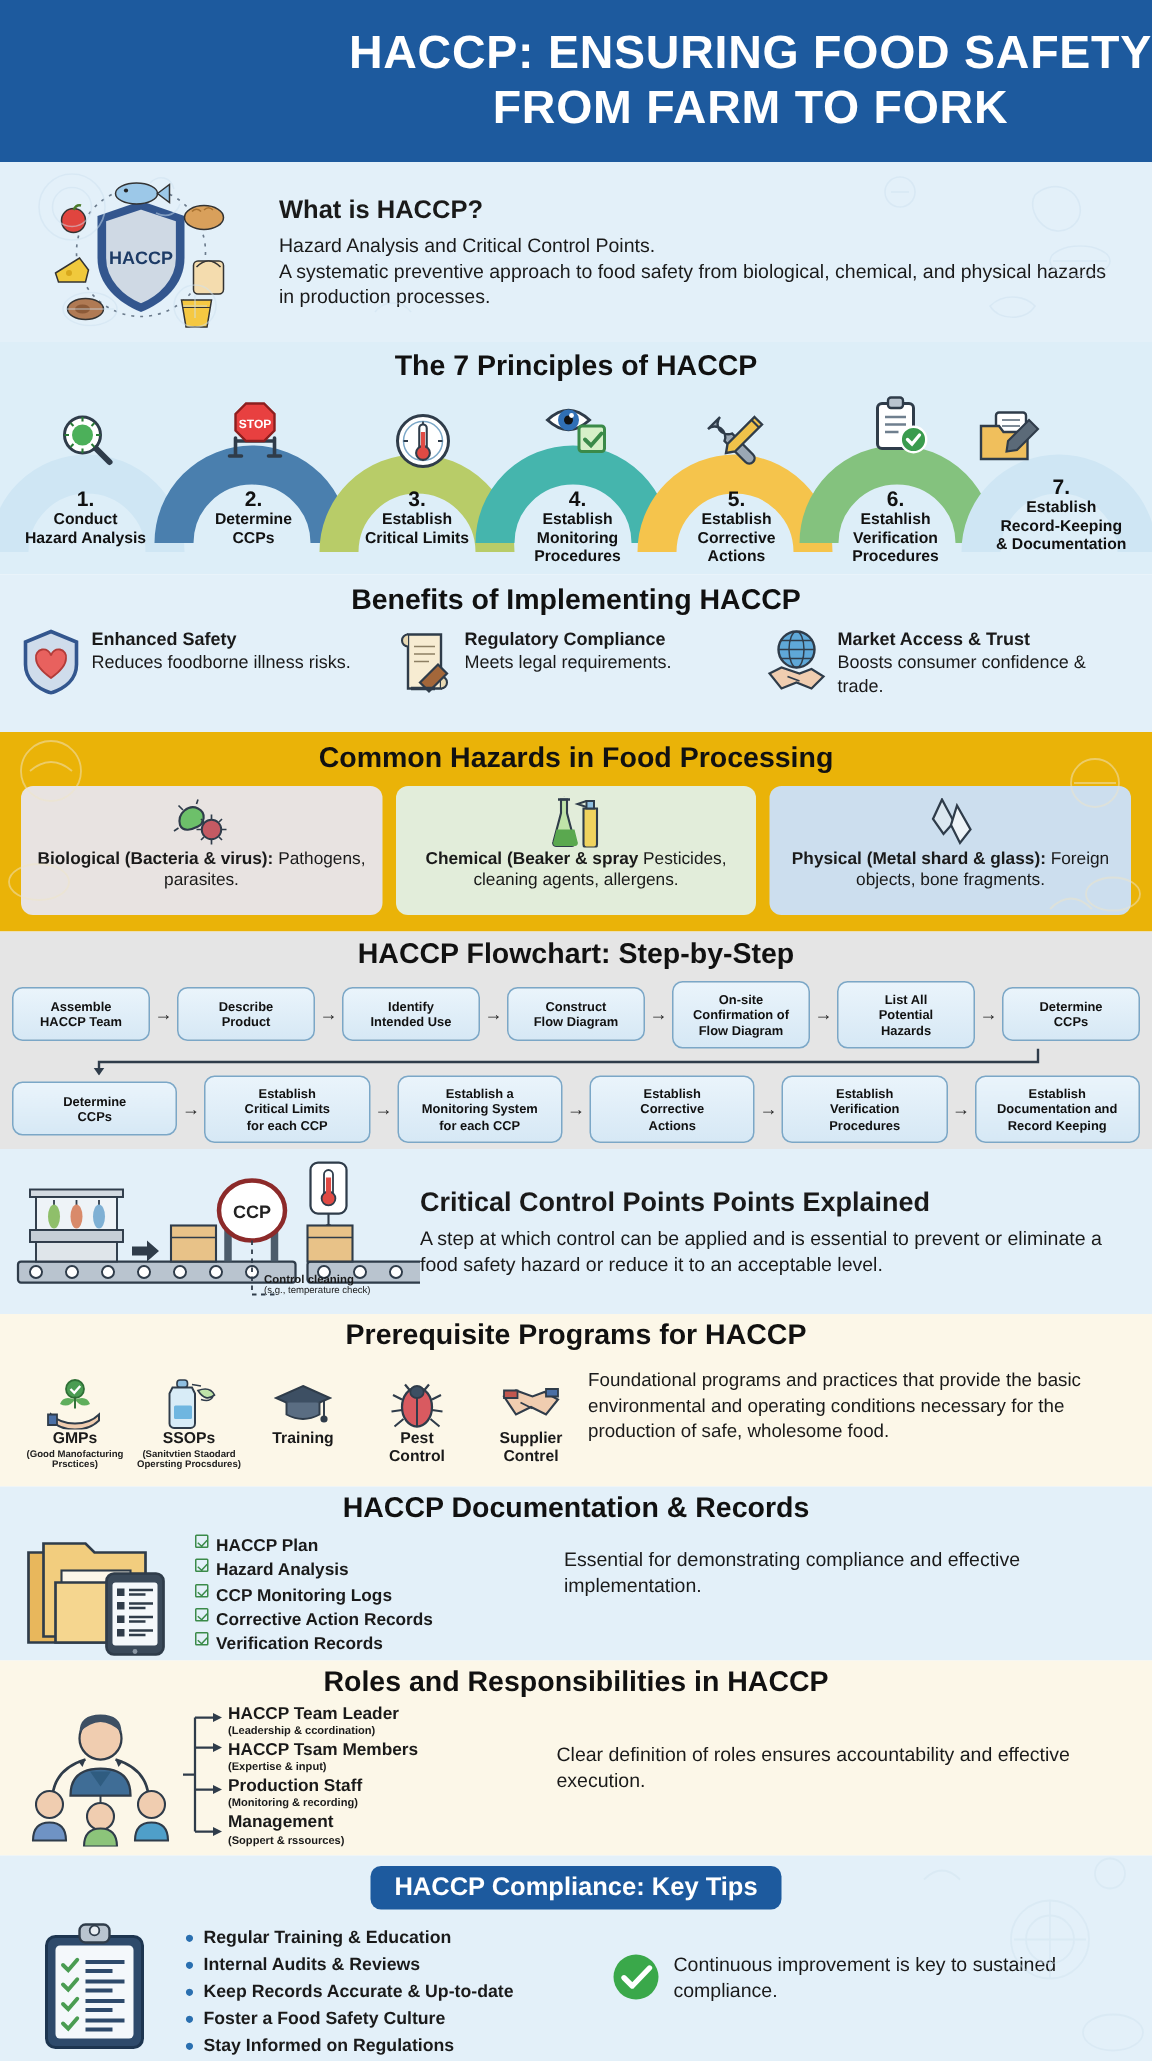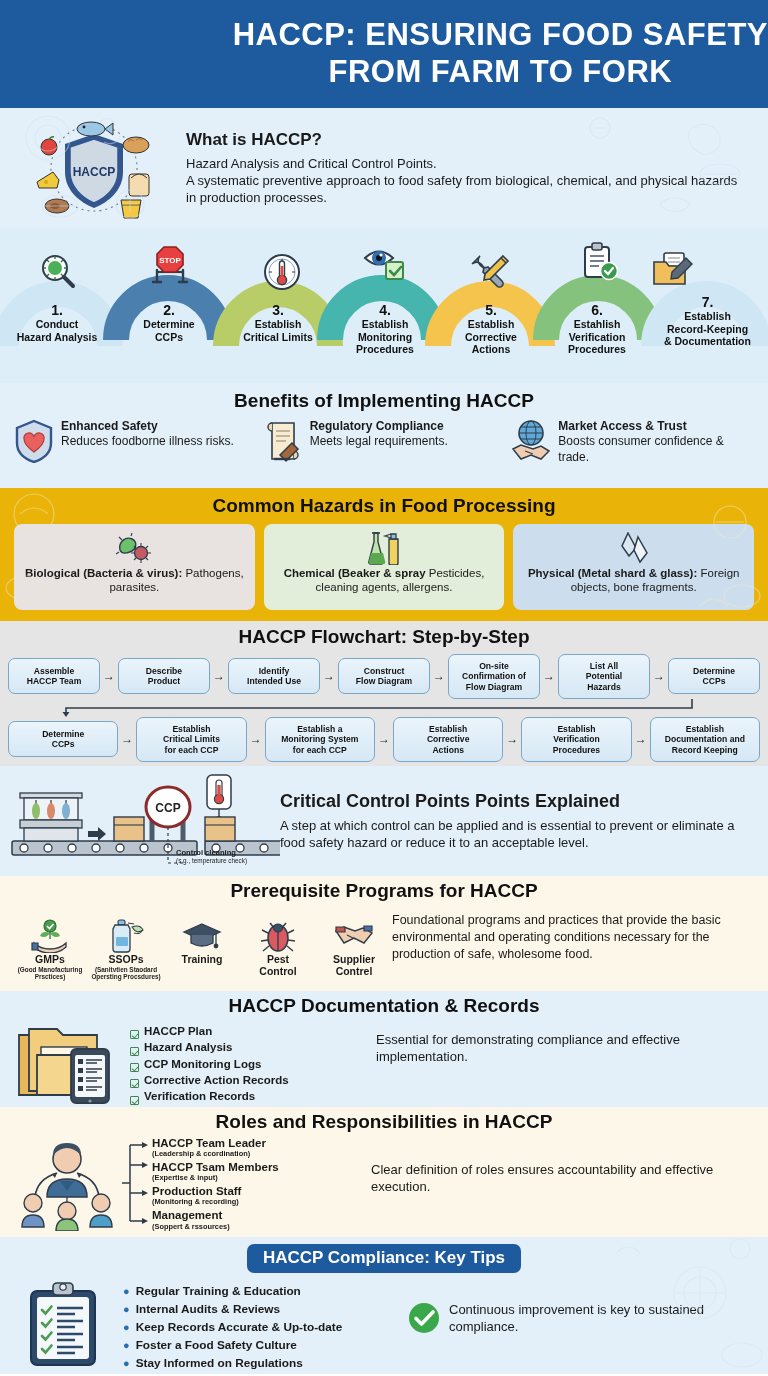--- a/index.html
+++ b/index.html
@@ -116,21 +116,21 @@
   .prq-cell .pl { font-size: 10.5px; font-weight: bold; line-height: 1.12; }
   .prq-cell .ps { font-size: 6.4px; font-weight: bold; line-height: 1.15; color: #222; }
   .prq-txt { flex: 1; padding-top: 10px; }
   .prq-txt p { font-size: 12.5px; line-height: 1.34; }
 
   
   .docs { height: 116px; padding-top: 4px; }
   .doc-row { display: flex; align-items: flex-start; padding: 4px 14px 0 14px; gap: 6px; }
   .doc-art { flex: 0 0 110px; height: 84px; display:flex; align-items:center; justify-content:center; }
   .doc-list { flex: 0 0 240px; padding-top: 2px; }
-  .doc-list li { list-style: none; font-size: 11.5px; font-weight: bold; line-height: 1.42; display: flex; gap: 5px; align-items: flex-end; }
+  .doc-list li { list-style: none; font-size: 11.5px; font-weight: bold; line-height: 1.42; display: flex; gap: 5px; align-items: flex-start; }
   .doc-chk { display: inline-block; width: 9px; height: 9px; border: 1.2px solid #3a8a49; border-radius: 1px; position: relative; flex: 0 0 9px; }
   .doc-chk::after { content: ""; position: absolute; left: 2px; top: 1px; width: 3px; height: 5px; border: solid #3a8a49; border-width: 0 1.3px 1.3px 0; transform: rotate(42deg); }
   .doc-txt { flex: 1; padding-top: 10px; }
   .doc-txt p { font-size: 13px; line-height: 1.34; }
 
   
   .roles { height: 130px; padding-top: 4px; }
   .role-row { display: flex; align-items: flex-start; padding: 2px 12px 0 12px; }
   .role-art { flex: 0 0 110px; height: 96px; display: flex; align-items: center; justify-content: center; }
   .role-brace { flex: 0 0 30px; height: 96px; }
@@ -234,20 +234,21 @@
       </svg>
     </div>
     <div class="txt">
       <h2>What is HACCP?</h2>
       <p>Hazard Analysis and Critical Control Points.</p>
       <p>A systematic preventive approach to food safety from biological, chemical, and physical hazards in production processes.</p>
     </div>
   </div>
 
   <div class="sec bg-blue2 principles">
+    <div class="sec-title">The 7 Principles of HACCP</div>
     <div class="wave-wrap">
       <svg class="wave-svg" width="768" height="120" viewBox="0 0 768 120">
         <g fill="none" stroke-width="26" stroke-linecap="butt">
           <path d="M6 110 A52 52 0 0 1 110 110" stroke="#cfe6f4"></path>
           <path d="M116 104 A52 52 0 0 1 220 104" stroke="#4a7fae"></path>
           <path d="M226 110 A52 52 0 0 1 330 110" stroke="#b8cc68"></path>
           <path d="M330 104 A52 52 0 0 1 434 104" stroke="#45b5ad"></path>
           <path d="M438 110 A52 52 0 0 1 542 110" stroke="#f5c44c"></path>
           <path d="M546 104 A52 52 0 0 1 650 104" stroke="#84c27e"></path>
           <path d="M654 110 A52 52 0 0 1 758 110" stroke="#cfe6f4"></path>

